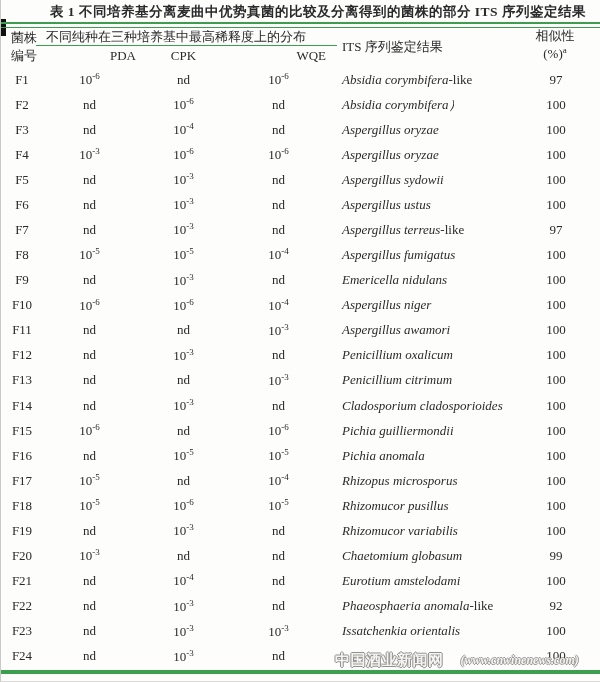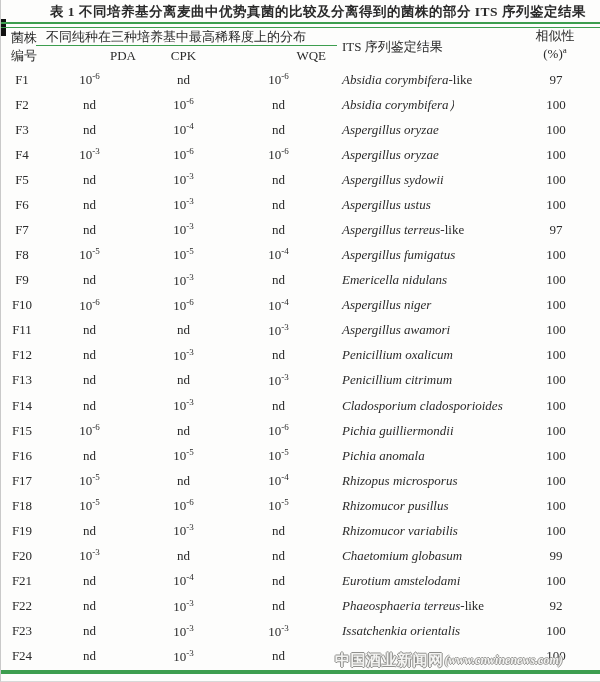--- a/index.html
+++ b/index.html
@@ -63,20 +63,21 @@
   .cell.its { text-align: left; padding-left: 16px; overflow: hidden; }
   .cell.its i { font-style: italic; }
   .rule-bottom {
     position: absolute; left: 0; top: 670px; width: 100%; height: 4px;
     background: var(--green);
   }
   .watermark {
     position: absolute; left: 334px; top: 648px; width: 264px; height: 24px;
     display: flex; align-items: center; white-space: nowrap;
     pointer-events: none;
+    gap: 16px;
   }
   .watermark .wm-cn {
     font-family: "DejaVu Sans", sans-serif;
     font-weight: bold; font-size: 15px; letter-spacing: 0.5px;
     color: #f4f4f2;
     text-shadow: -1px 0 #8f8f8c, 1px 0 #8f8f8c, 0 -1px #8f8f8c, 0 1px #8f8f8c;
   }
   .watermark .wm-url {
     font-family: "Liberation Serif", serif;
     font-style: italic; font-weight: bold; font-size: 12px;
@@ -276,21 +277,21 @@
         <div class="cell">10<sup>-4</sup></div>
         <div class="cell">nd</div>
         <div class="cell its"><i>Eurotium amstelodami</i></div>
         <div class="cell">100</div>
       </div>
       <div class="row">
         <div class="cell id">F22</div>
         <div class="cell">nd</div>
         <div class="cell">10<sup>-3</sup></div>
         <div class="cell">nd</div>
-        <div class="cell its"><i>Phaeosphaeria terreus</i><span>-like</span></div>
+        <div class="cell its"><i>Phaeosphaeria anomala</i><span>-like</span></div>
         <div class="cell">92</div>
       </div>
       <div class="row">
         <div class="cell id">F23</div>
         <div class="cell">nd</div>
         <div class="cell">10<sup>-3</sup></div>
         <div class="cell">10<sup>-3</sup></div>
         <div class="cell its"><i>Issatchenkia orientalis</i></div>
         <div class="cell">100</div>
       </div>

